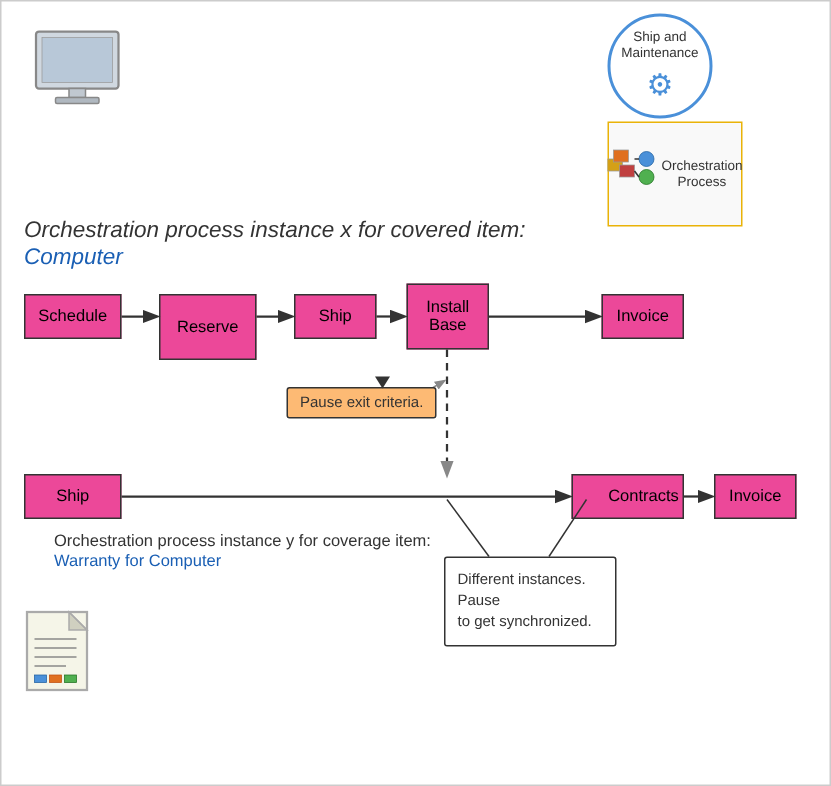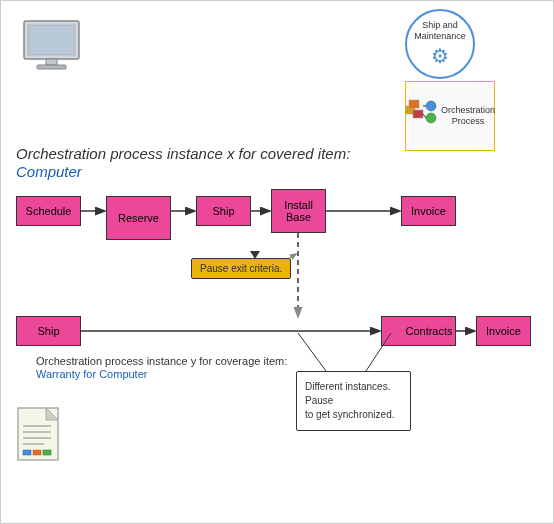--- a/index.html
+++ b/index.html
@@ -132,21 +132,21 @@
       width: 554px;
       height: 524px;
       pointer-events: none;
     }
 
     
     .callout-pause {
       position: absolute;
       top: 257px;
       left: 190px;
-      background: #eab308;
+      background: #fdba74;
       border: 1px solid #333;
       padding: 4px 8px;
       font-size: 10px;
       color: #333;
       border-radius: 2px;
       white-space: nowrap;
     }
     .callout-pause::after {
       content: '';
       position: absolute;

